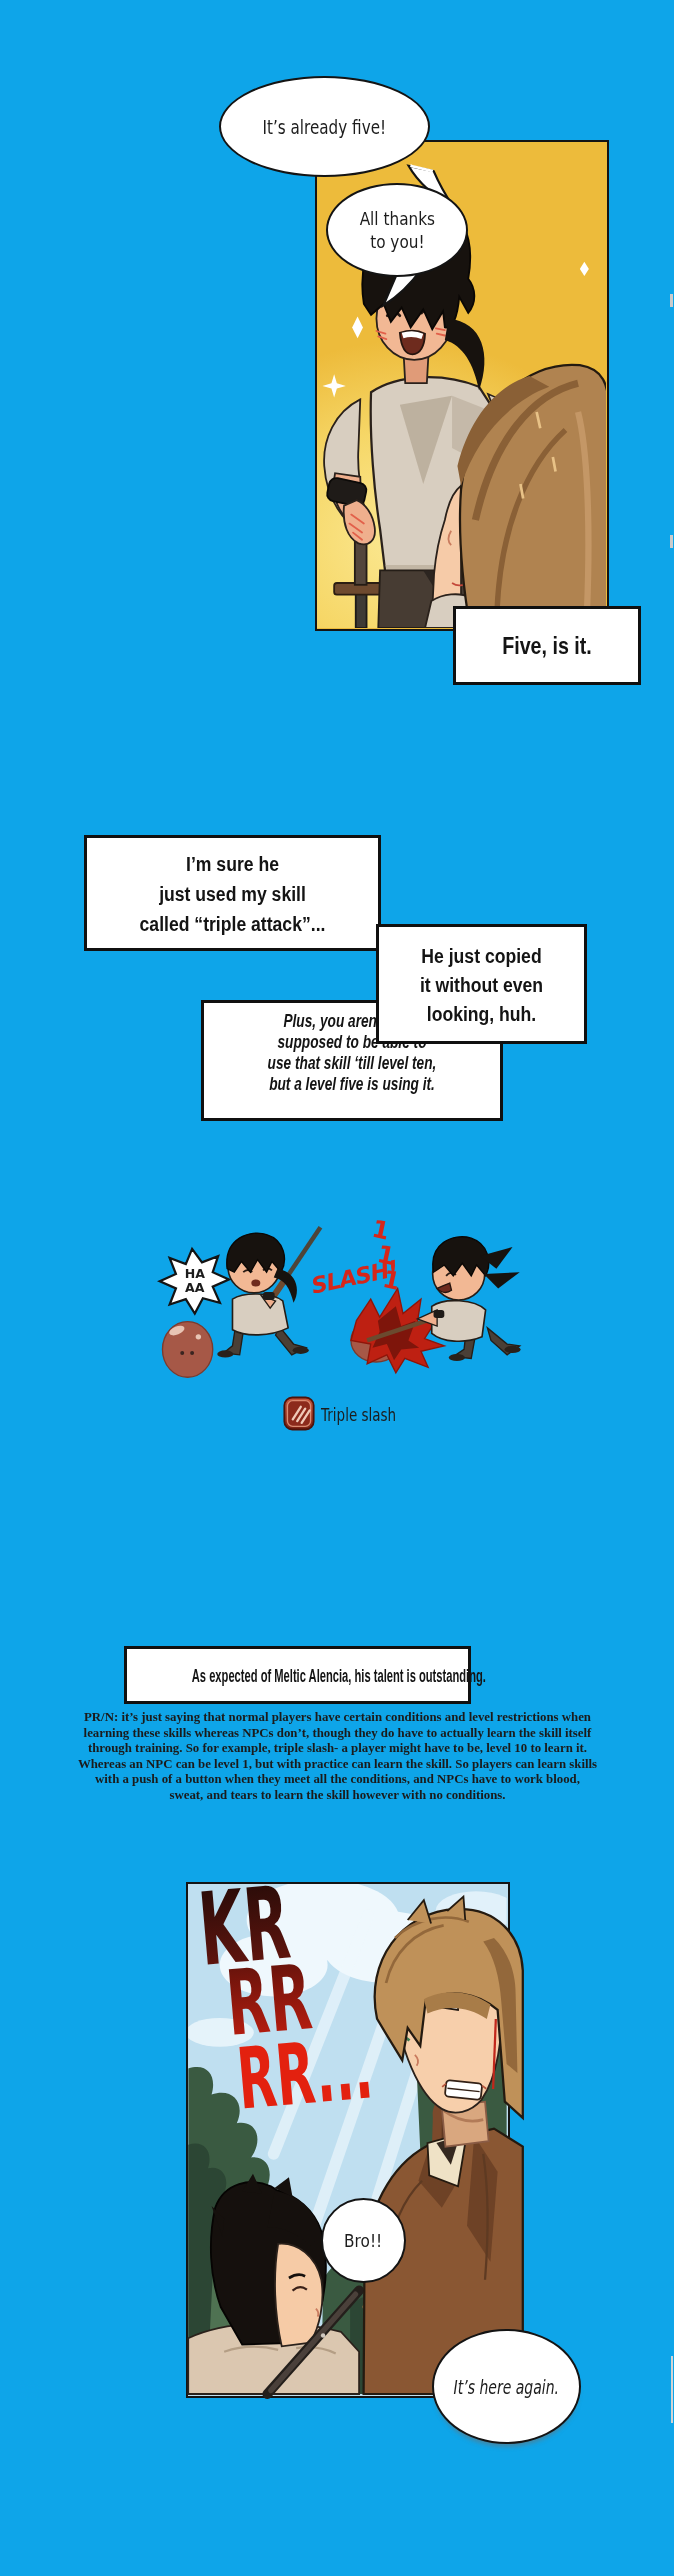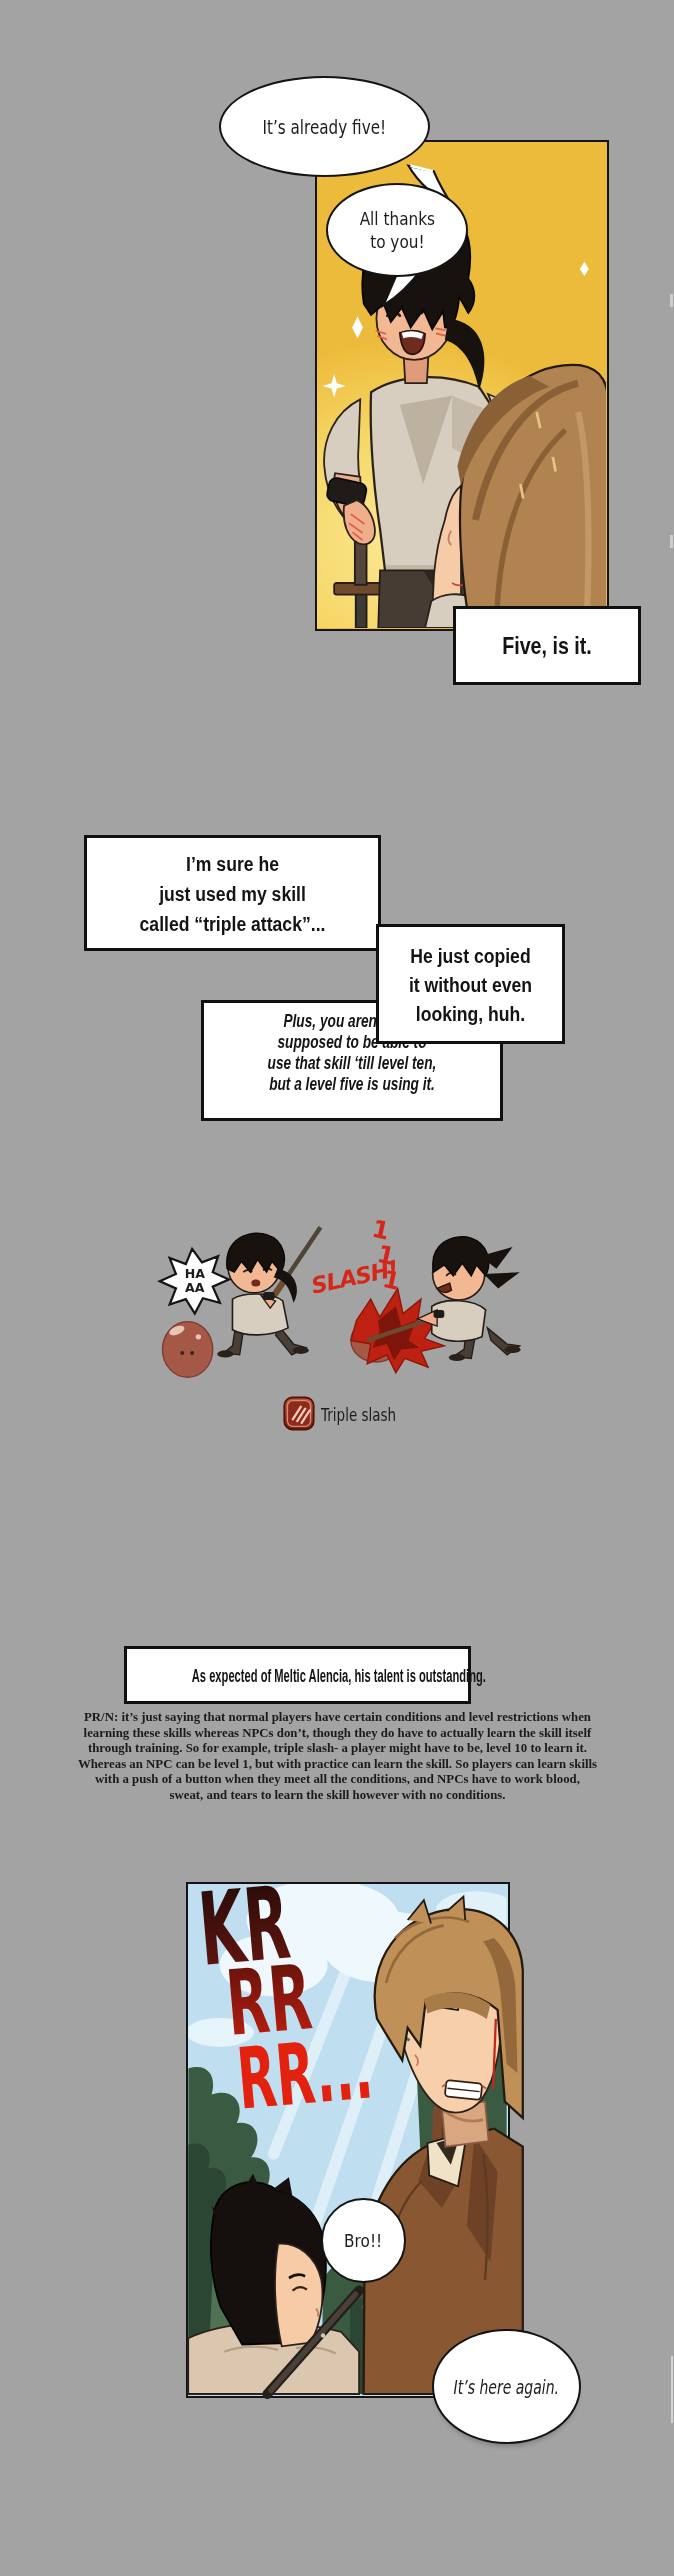--- a/index.html
+++ b/index.html
@@ -1,16 +1,16 @@
 <!DOCTYPE html>
 <html style="font-size:14.4px"><head>
 <meta charset="utf-8">
 <style>
   html,body{margin:0;padding:0;background:#ffffff;}
-  #canvas{position:relative;width:675px;height:2576px;background:#a3a3a3;overflow:hidden;
+  #canvas{position:relative;width:675px;height:2576px;background:#0ea5e9;overflow:hidden;
           font-family:"DejaVu Sans",sans-serif;}
   .abs{position:absolute;}
   
   .panel{position:absolute;box-sizing:border-box;border:2.7px solid #141414;}
   
   .box{position:absolute;box-sizing:border-box;background:#ffffff;border:3.6px solid #101010;}
   .boxtext{position:absolute;left:0;right:0;text-align:center;
            font-family:"Liberation Sans",sans-serif;font-weight:700;color:#141414;
            white-space:nowrap;transform-origin:50% 50%;}
   .boxtext div{white-space:nowrap;}
@@ -130,21 +130,21 @@
   </div>
 
   <div class="box" style="left:84px;top:835px;width:297px;height:116px;z-index:2;">
     <div class="boxtext" style="top:10.8px;font-size:20px;line-height:30px;transform:scaleX(.88);">
       <div>I’m sure he</div>
       <div>just used my skill</div>
       <div>called “triple attack”...</div>
     </div>
   </div>
 
-  <div class="box" style="left:376px;top:924px;width:189px;height:120px;z-index:3;">
+  <div class="box" style="left:376px;top:924px;width:211px;height:120px;z-index:3;">
     <div class="boxtext" style="top:15.3px;font-size:20px;line-height:29px;transform:scaleX(.88);">
       <div>He just copied</div>
       <div>it without even</div>
       <div>looking, huh.</div>
     </div>
   </div>
 
   <div class="box" style="left:201px;top:1000px;width:302px;height:121px;z-index:2;font-style:italic;">
     <div class="boxtext" style="top:7.2px;font-size:19px;line-height:21px;transform:scaleX(.72);">
       <div>Plus, you aren’t even</div>

